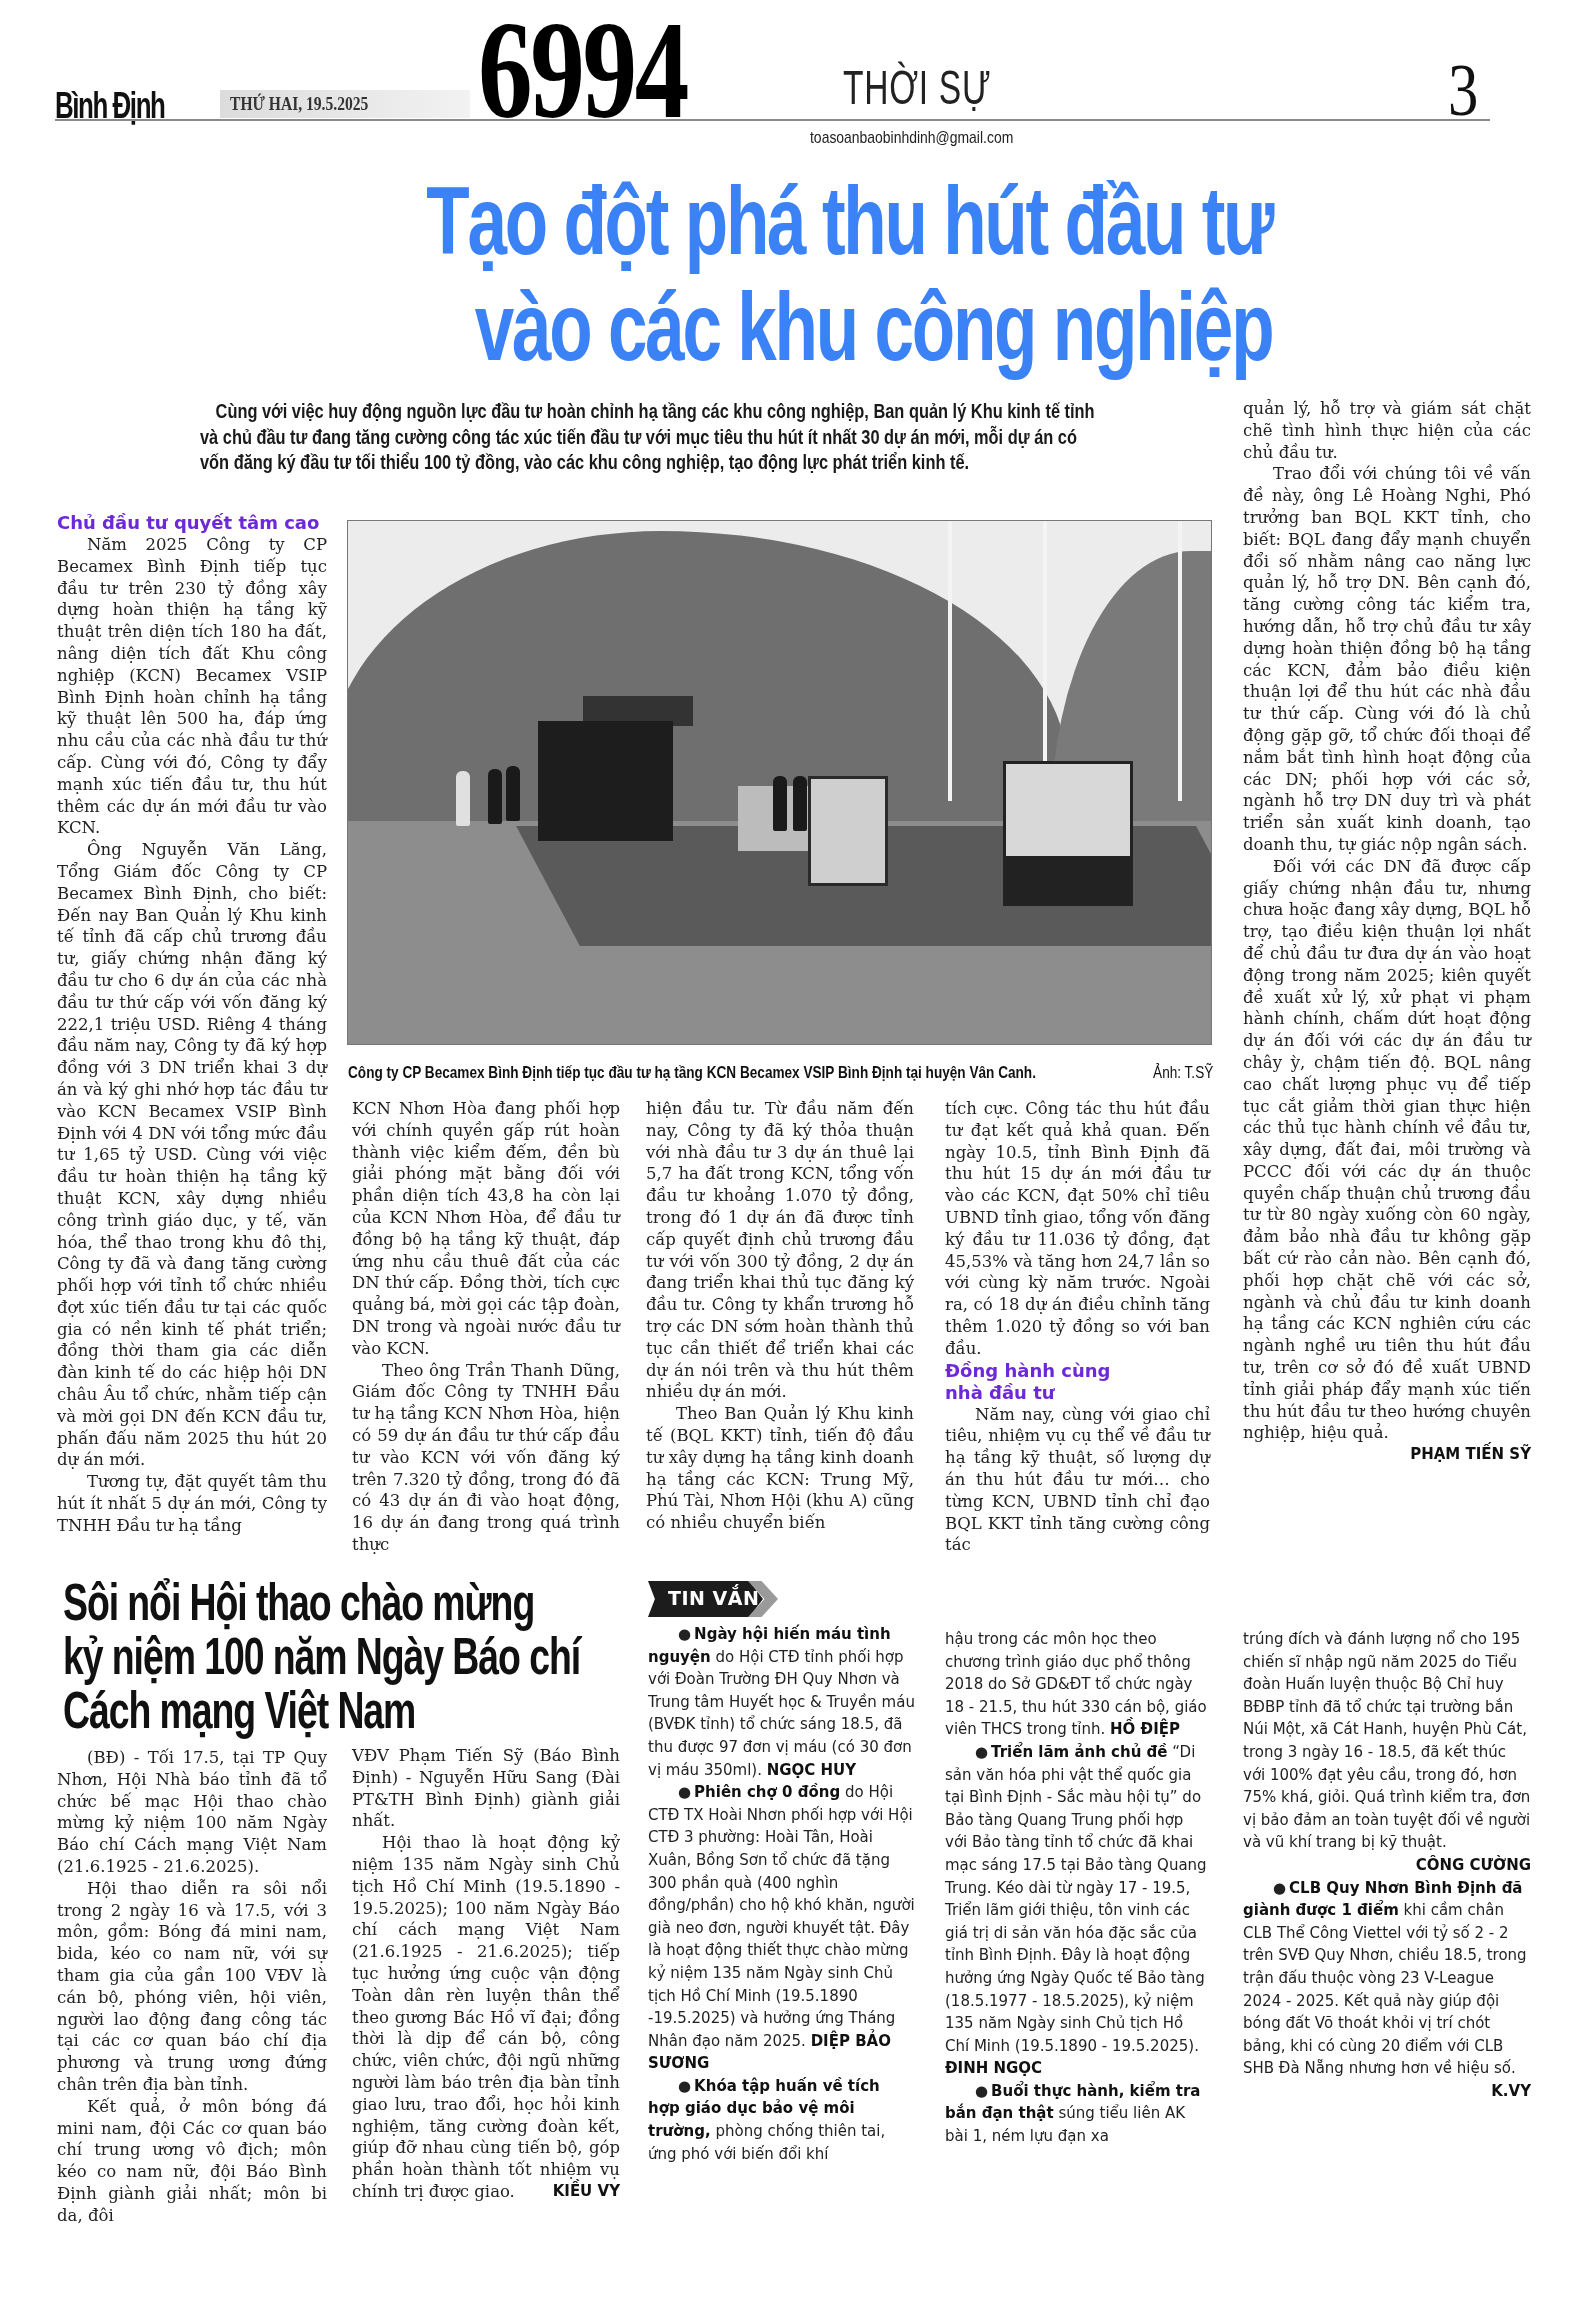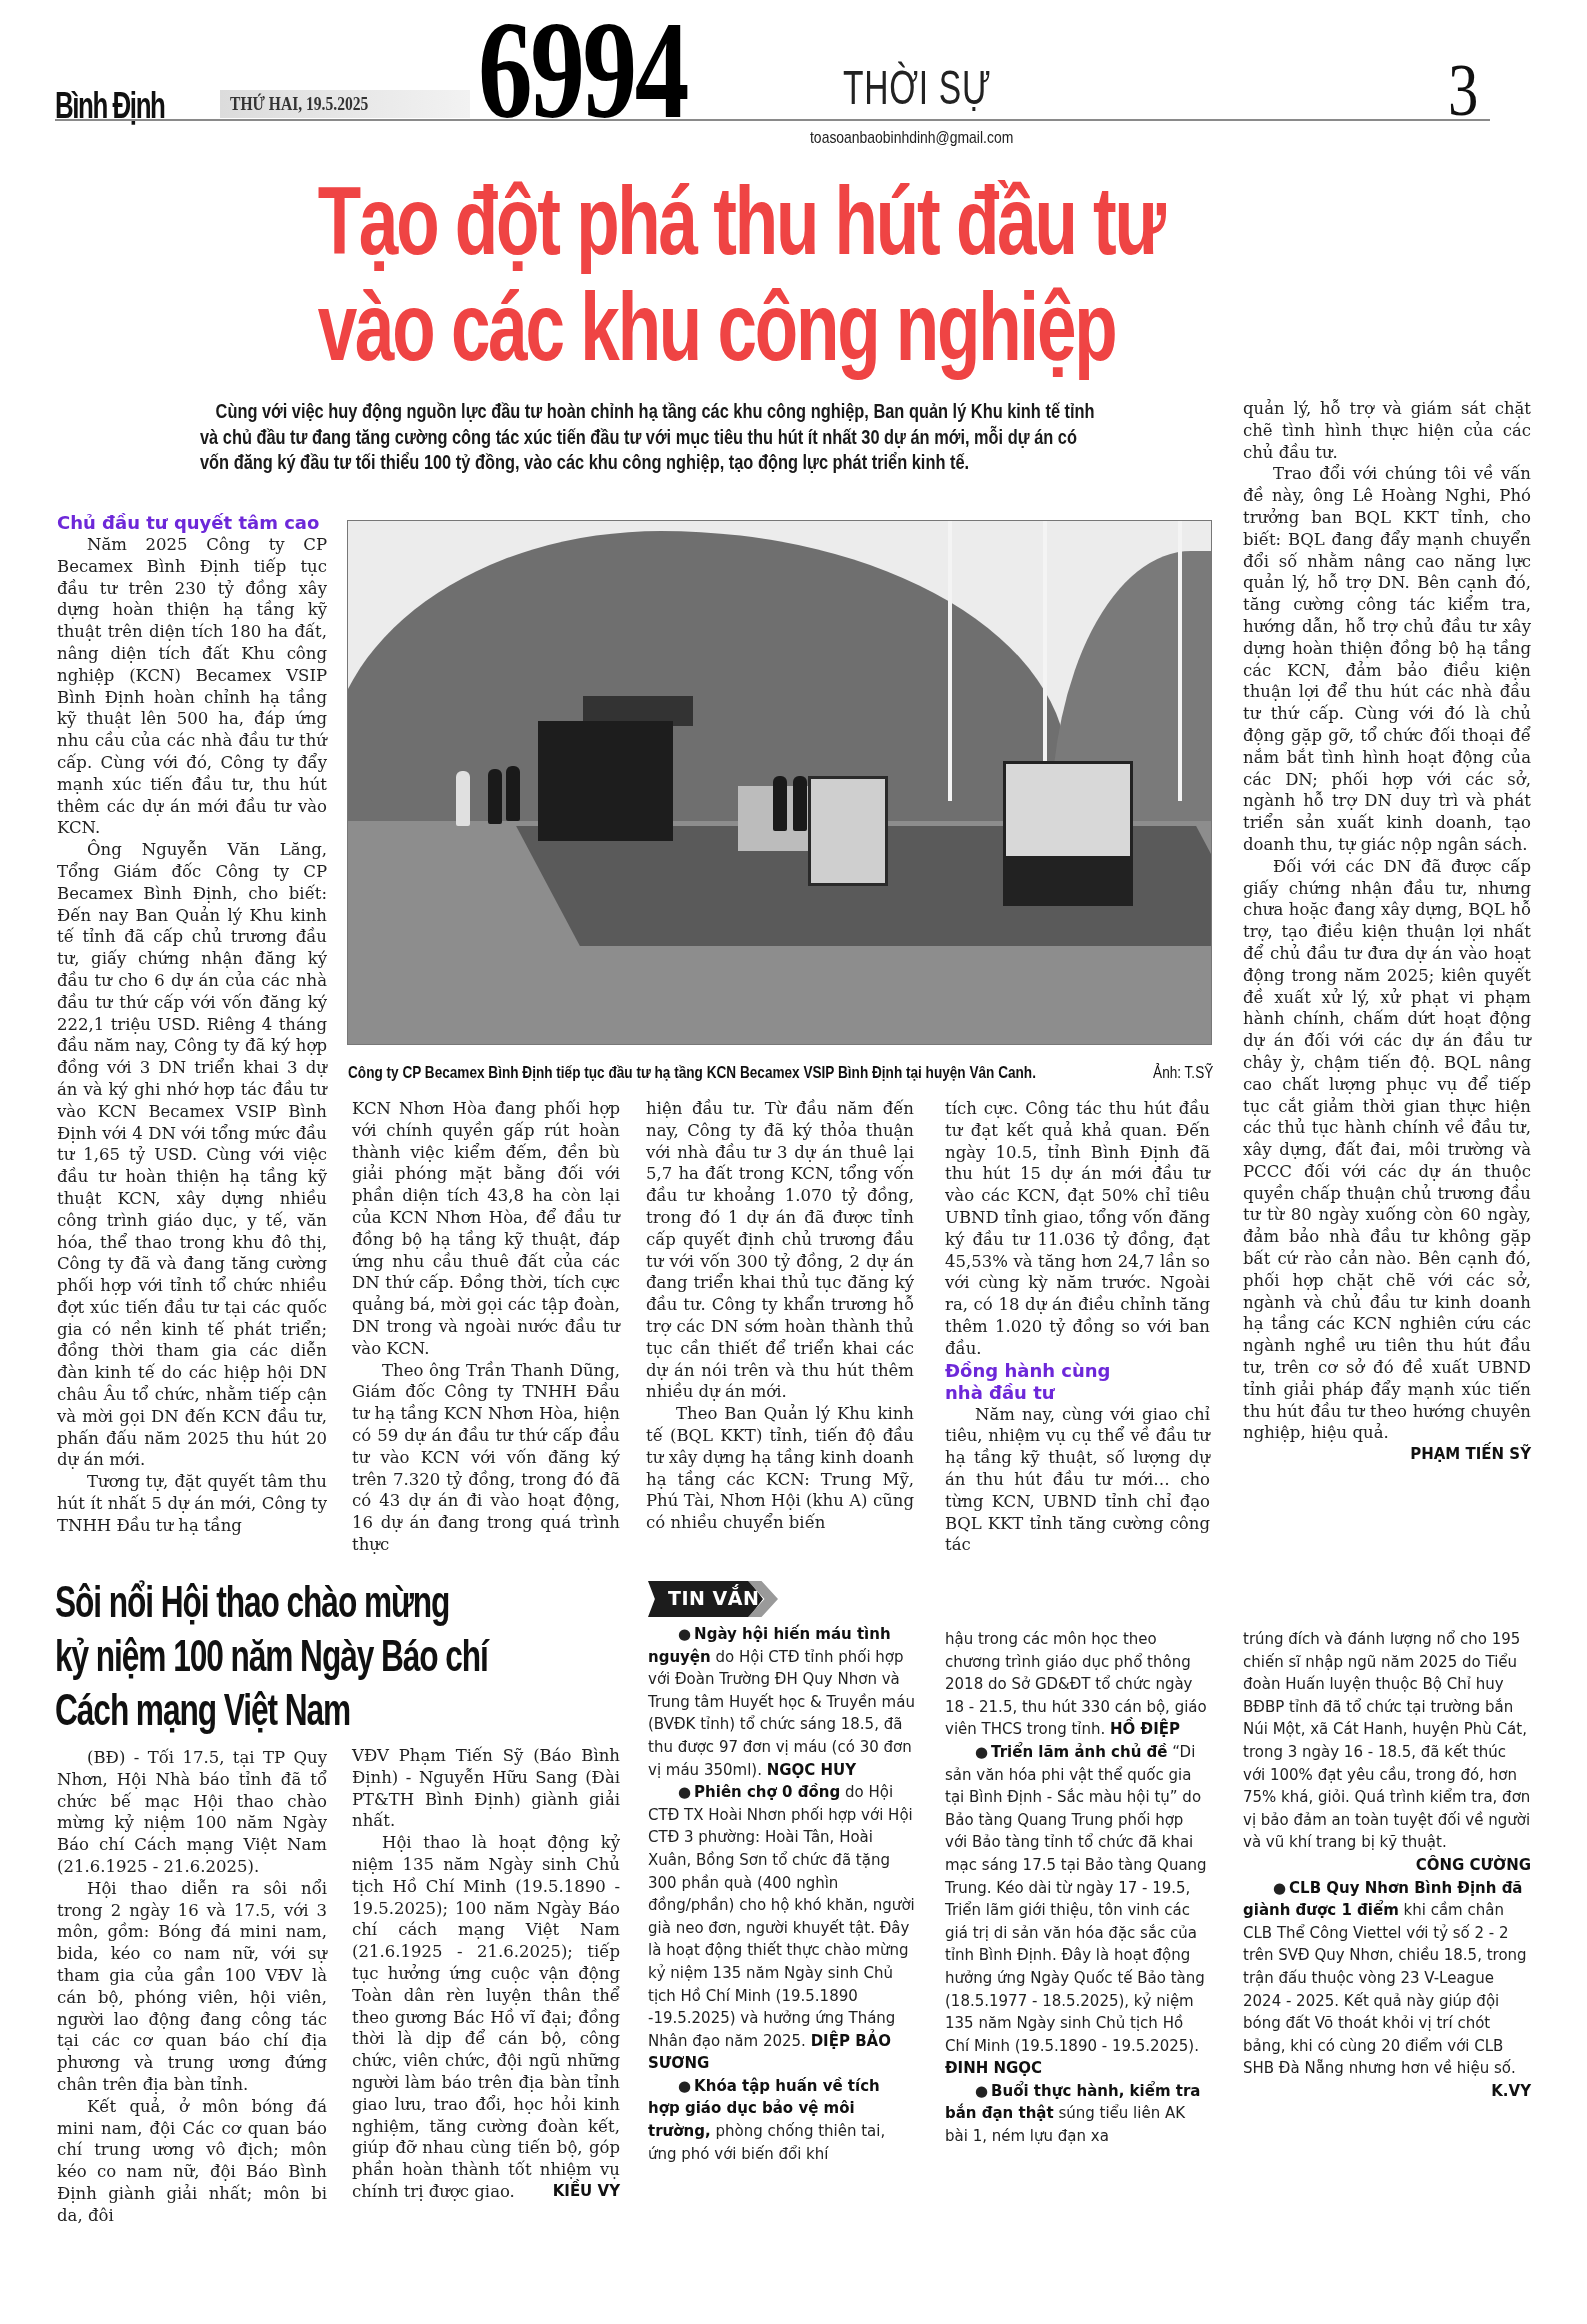--- a/index.html
+++ b/index.html
@@ -11,21 +11,21 @@
   .brand { position: absolute; left: 55px; top: 85px; font-family: "Liberation Sans", sans-serif; font-weight: bold; font-size: 36px; letter-spacing: -2px; transform: scaleX(0.72); transform-origin: left top; color: #111; }
   .datebox { position: absolute; left: 220px; top: 90px; width: 250px; height: 28px; background: linear-gradient(to right,#dcdcdc,#f2f2f2); }
   .datebox span { position: absolute; left: 10px; top: 3px; font-family: "Liberation Serif", serif; font-weight: bold; font-size: 19px; color: #333; transform: scaleX(0.82); transform-origin: left top; white-space: nowrap; }
   .issue { position: absolute; left: 478px; top: 10px; font-family: "Liberation Serif", serif; font-weight: bold; font-size: 140px; line-height: 120px; color: #000; transform: scaleX(0.78); transform-origin: left top; letter-spacing: -3px; }
   .section { position: absolute; left: 843px; top: 60px; font-family: "Liberation Sans", sans-serif; font-size: 48px; color: #222; transform: scaleX(0.7); transform-origin: left top; letter-spacing: 1px; }
   .pageno { position: absolute; left: 1448px; top: 48px; font-family: "Liberation Serif", serif; font-size: 74px; color: #111; transform: scaleX(0.82); transform-origin: left top; }
   .rule { position: absolute; left: 55px; top: 119px; width: 1435px; height: 2px; background: #8a8a8a; }
   .email { position: absolute; left: 810px; top: 128px; font-family: "Liberation Sans", sans-serif; font-size: 17px; color: #222; transform: scaleX(0.82); transform-origin: left top; }
 
   
-  .headline { position: absolute; left: 150px; top: 168px; width: 1290px; text-align: left; font-family: "Liberation Sans", sans-serif; font-weight: bold; font-size: 96px; line-height: 106px; letter-spacing: -3px; color: #ef4444; }
+  .headline { position: absolute; left: 150px; top: 168px; width: 1290px; text-align: right; font-family: "Liberation Sans", sans-serif; font-weight: bold; font-size: 96px; line-height: 106px; letter-spacing: -3px; color: #3b82f6; }
   .headline .l { display: block; transform: scaleX(0.74); transform-origin: center top; white-space: nowrap; }
 
   .sapo { position: absolute; left: 200px; top: 398px; width: 980px; font-family: "Liberation Sans", sans-serif; font-weight: bold; font-size: 21px; line-height: 25.5px; color: #1a1a1a; }
   .sapo .ln { display: block; white-space: nowrap; transform: scaleX(0.78); transform-origin: left top; }
 
   
   .col { position: absolute; font-family: "DejaVu Serif", serif; font-size: 16.5px; line-height: 21.8px; color: #222; text-align: justify; }
   .col p { text-indent: 30px; }
   .col .sub { font-family: "DejaVu Sans", sans-serif; font-weight: bold; font-size: 18px; line-height: 22px; text-indent: 0; color: #6d28d9; text-align: left; }
   .c1 { left: 57px; top: 512px; width: 270px; }
@@ -49,21 +49,21 @@
   .photo .truck { position: absolute; left: 460px; top: 255px; width: 80px; height: 110px; background: #cfcfcf; border: 3px solid #2a2a2a; }
   .photo .truck2 { position: absolute; left: 390px; top: 265px; width: 75px; height: 65px; background: #bcbcbc; }
   .photo .pole { position: absolute; top: 0; width: 4px; height: 280px; background: #f4f4f4; }
   .photo .person { position: absolute; width: 14px; height: 55px; background: #1a1a1a; border-radius: 6px 6px 2px 2px; }
 
   .caption { position: absolute; left: 348px; top: 1063px; width: 865px; font-family: "Liberation Sans", sans-serif; font-weight: bold; font-size: 17px; color: #111; }
   .caption .t { display: inline-block; transform: scaleX(0.8); transform-origin: left top; white-space: nowrap; }
   .caption .credit { position: absolute; right: 0; top: 0; font-weight: normal; transform: scaleX(0.8); transform-origin: right top; white-space: nowrap; }
 
   
-  .h2 { position: absolute; left: 55px; top: 1575px; width: 600px; font-family: "Liberation Sans", sans-serif; font-weight: bold; font-size: 44px; line-height: 54px; letter-spacing: -1.5px; color: #111; }
+  .h2 { position: absolute; left: 63px; top: 1575px; width: 600px; font-family: "Liberation Sans", sans-serif; font-weight: bold; font-size: 52px; line-height: 54px; letter-spacing: -1.5px; color: #111; }
   .h2 .l { display: block; transform: scaleX(0.72); transform-origin: left top; white-space: nowrap; }
   .c6 { left: 57px; top: 1747px; width: 270px; }
   .c7 { left: 352px; top: 1745px; width: 268px; }
 
   
   .tinvan { position: absolute; left: 648px; top: 1581px; width: 130px; height: 36px; }
   .tinvan .box { position: absolute; left: 0; top: 0; width: 115px; height: 36px; background: #1c1c1c; clip-path: polygon(0 0, 88% 0, 100% 50%, 88% 100%, 0 100%, 6% 50%); }
   .tinvan .arrow { position: absolute; left: 100px; top: 0; width: 30px; height: 36px; background: #9a9a9a; clip-path: polygon(0 0, 45% 0, 100% 50%, 45% 100%, 0 100%, 55% 50%); }
   .tinvan span { position: absolute; left: 20px; top: 6px; font-family: "DejaVu Sans", sans-serif; font-weight: bold; font-size: 19px; color: #fff; letter-spacing: 0.5px; }
   .brief { position: absolute; font-family: "DejaVu Sans", sans-serif; font-size: 15px; line-height: 22.6px; color: #222; }

